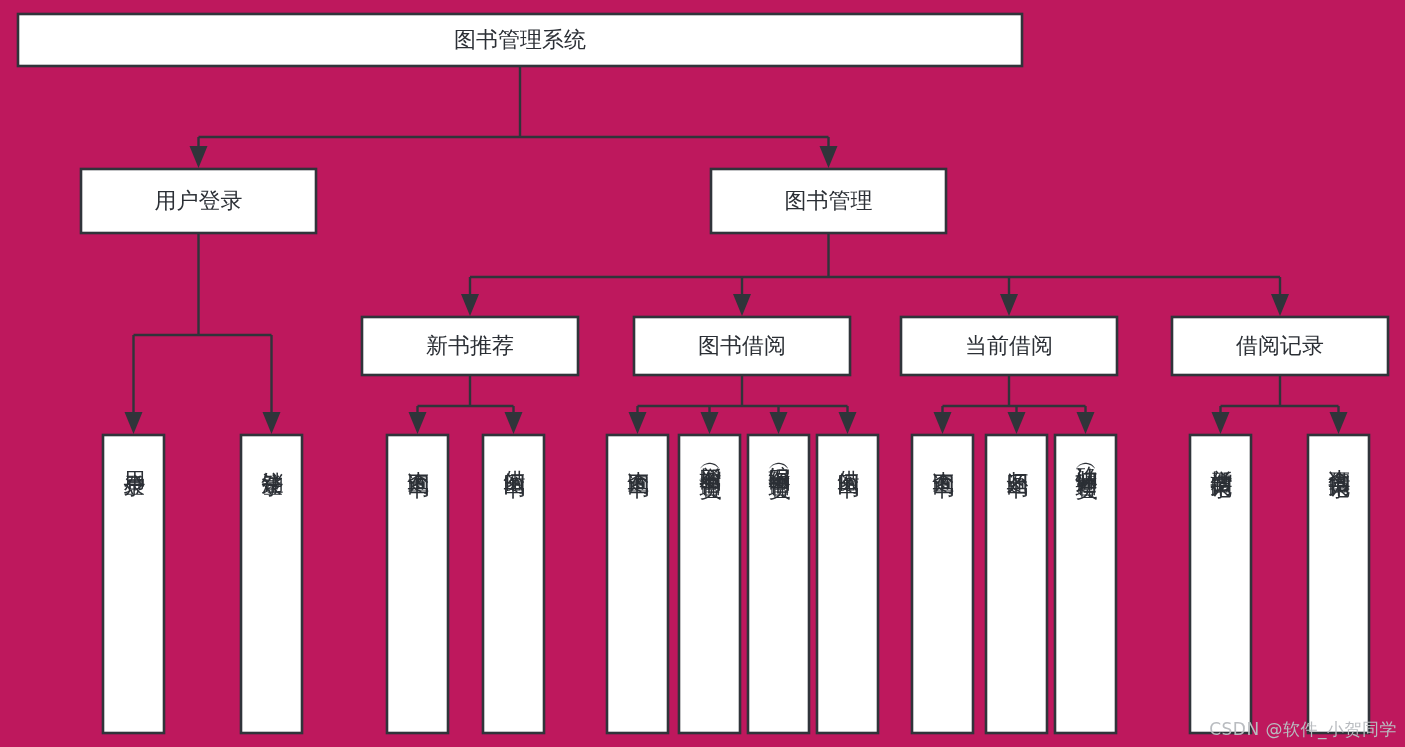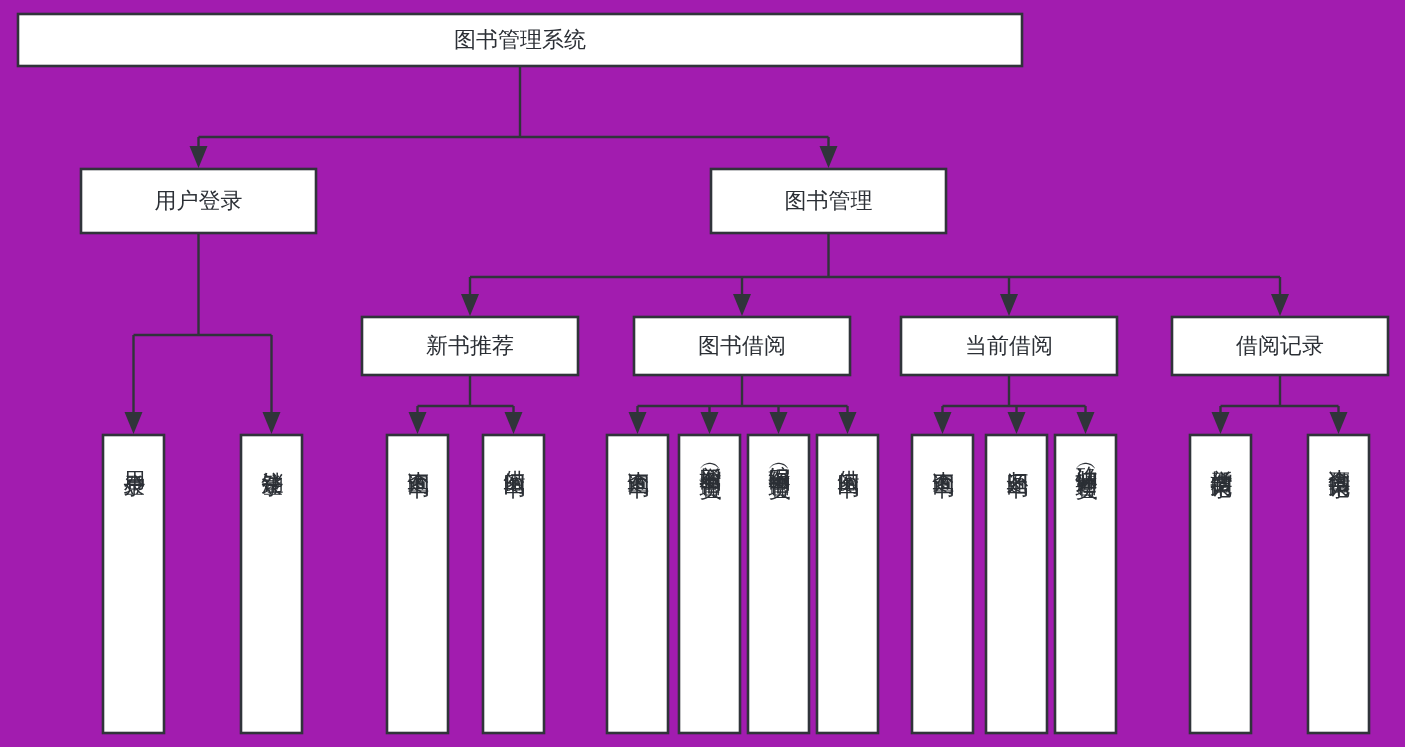--- a/index.html
+++ b/index.html
@@ -11,21 +11,21 @@
     width: 1405px;
     height: 747px;
     font-family: "DejaVu Sans", "Liberation Sans", sans-serif;
     overflow: hidden;
     position: relative;
   }
   #diagram-root {
     position: relative;
     width: 1405px;
     height: 747px;
-    background: #a21caf;
+    background: #be185d;
   }
   svg#flow {
     position: absolute;
     top: 0;
     left: 0;
     width: 1405px;
     height: 747px;
     display: block;
   }
   .node-rect {
@@ -204,13 +204,14 @@
         <g>
           <rect x="1190" y="435" width="61" height="298" class="node-rect"></rect>
           <text class="node-label v" x="1220.5" y="457" text-anchor="start" dominant-baseline="central">新增借阅记录</text>
         </g>
         <g>
           <rect x="1308" y="435" width="61" height="298" class="node-rect"></rect>
           <text class="node-label v" x="1338.5" y="457" text-anchor="start" dominant-baseline="central">查询借阅记录</text>
         </g>
       </g>
   </svg>
+  <div class="watermark">CSDN @软件_小贺同学</div>
 </div>
 
 </body></html>

